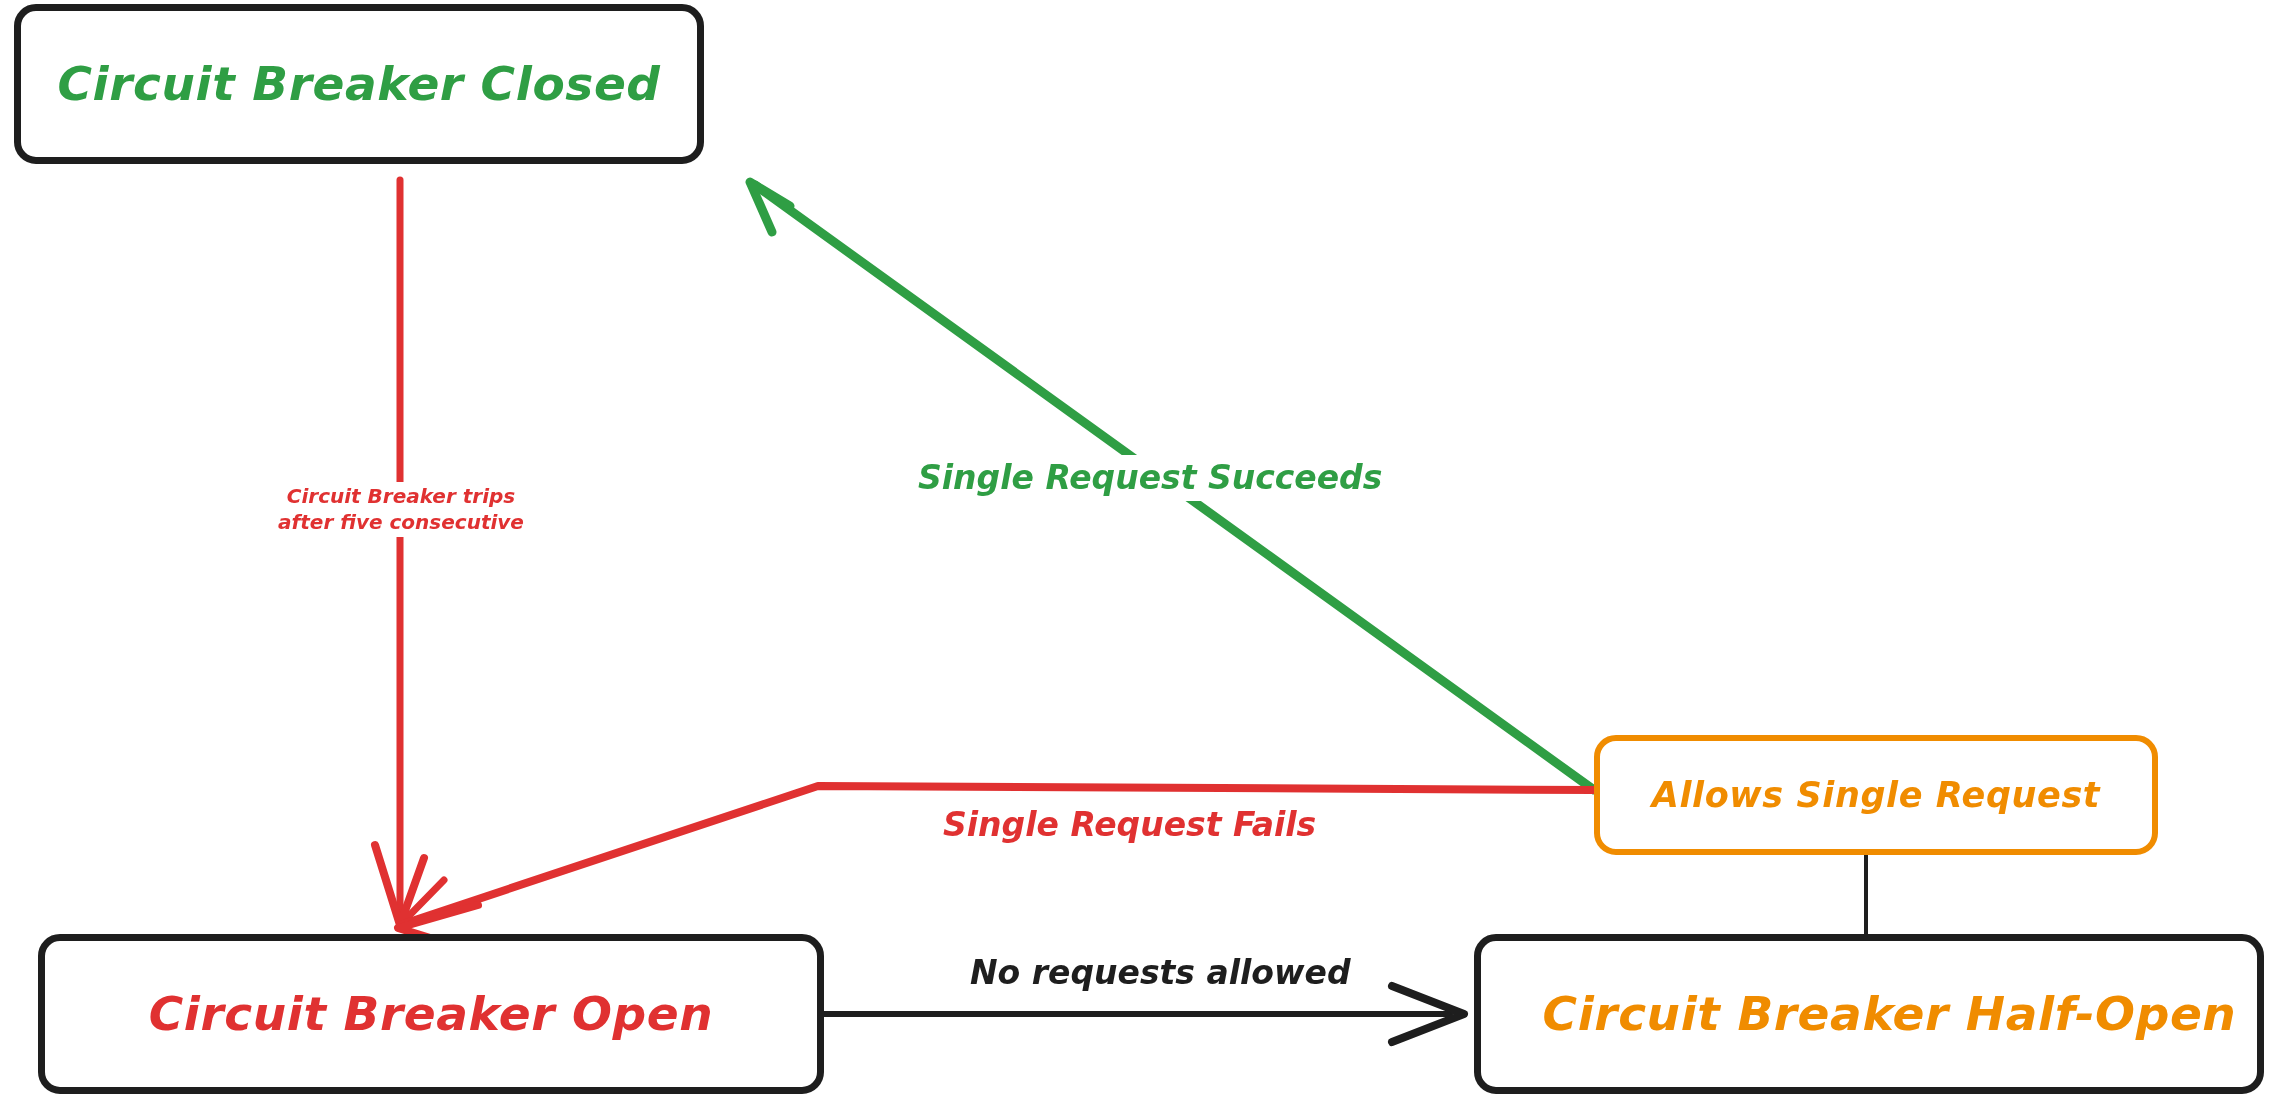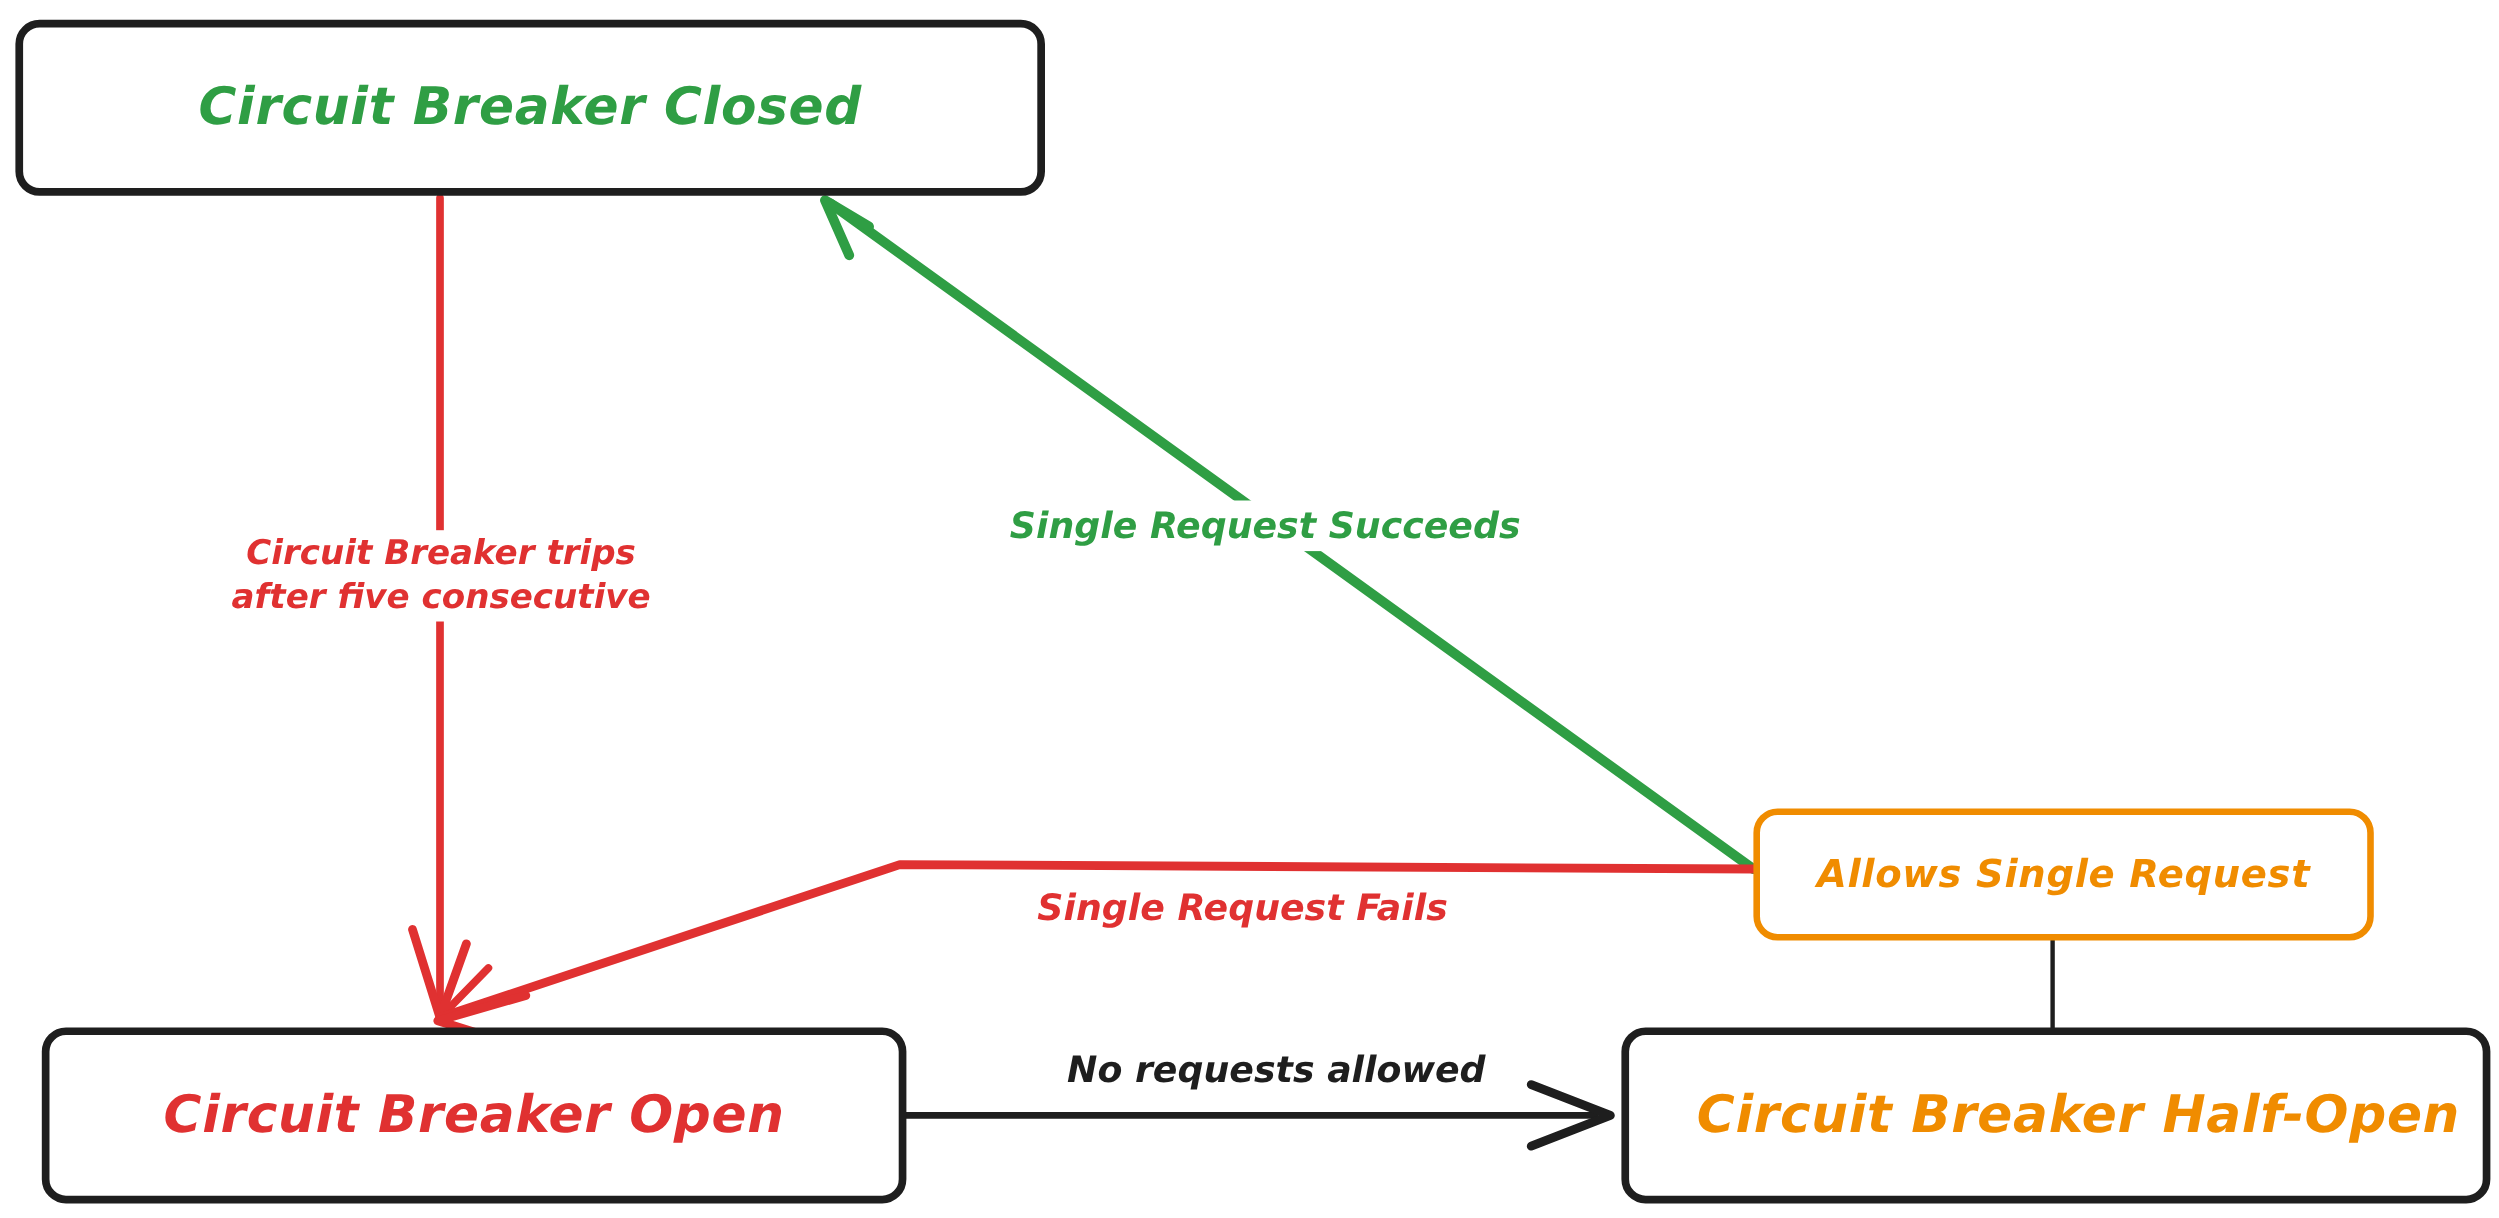--- a/index.html
+++ b/index.html
@@ -45,21 +45,21 @@
     font-weight: 600;
     font-style: italic;
     letter-spacing: 0.6px;
     white-space: nowrap;
     line-height: 1.1;
   }
   .lbl-green  { color: #2f9e44; }
   .lbl-red    { color: #e03131; }
   .lbl-orange { color: #f08c00; }
 
-  #node-closed   { left: 14px;   top: 18px;  width: 936px; height: 160px; }
+  #node-closed   { left: 14px;   top: 4px;  width: 690px; height: 160px; }
   #node-closed .node-label   { font-size: 47px; }
 
   #node-open     { left: 38px;   top: 934px; width: 786px; height: 160px; }
   #node-open .node-label     { font-size: 47px; }
 
   #node-half     { left: 1474px; top: 934px; width: 790px; height: 160px; padding-left: 41px; }
   #node-half .node-label     { font-size: 47px; }
 
   #node-allows   { left: 1594px; top: 735px; width: 564px; height: 120px; }
   #node-allows .node-label   { font-size: 35px; }
@@ -71,21 +71,21 @@
     font-style: italic;
     text-align: center;
     line-height: 1.28;
     white-space: nowrap;
     background: #ffffff;
     padding: 2px 8px;
     z-index: 8;
   }
   #label-trips {
     left: 178px; top: 482px; width: 430px;
-    font-size: 31px; color: #e03131;
+    font-size: 20px; color: #e03131;
     white-space: normal;
   }
   #label-succeeds {
     left: 910px; top: 455px;
     font-size: 33px; color: #2f9e44; text-align: right;
   }
   #label-fails {
     left: 935px; top: 802px;
     font-size: 33px; color: #e03131;
   }

